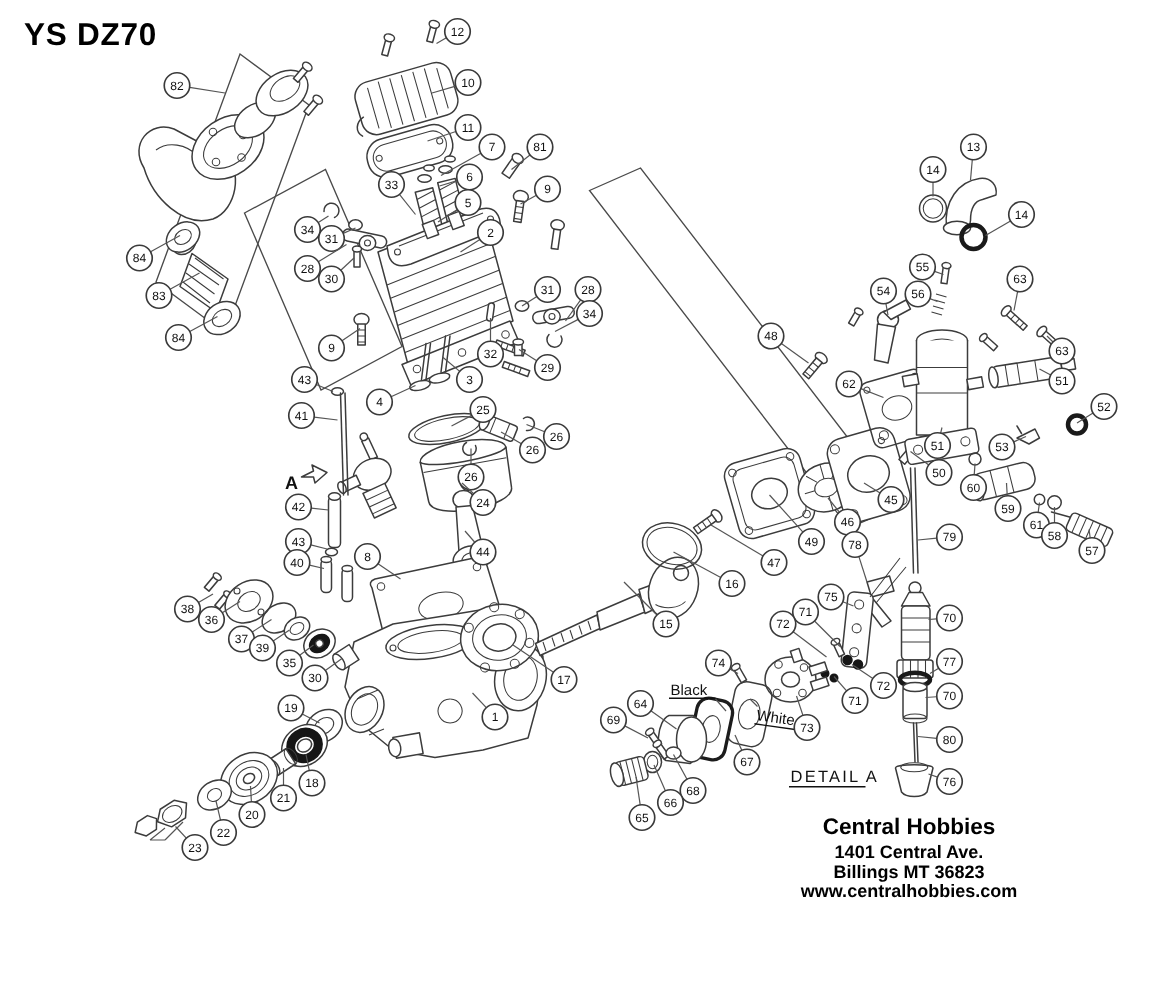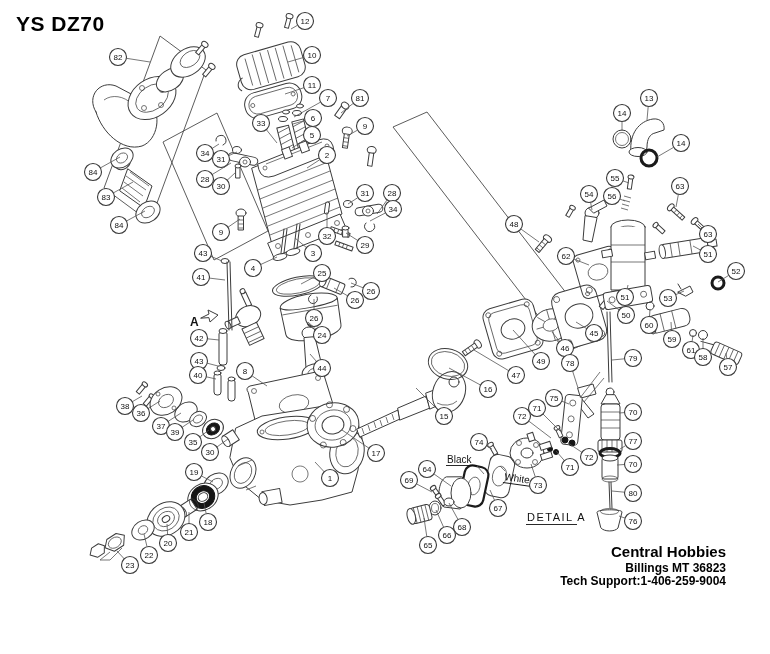--- a/index.html
+++ b/index.html
@@ -1,21 +1,21 @@
 <!DOCTYPE html>
 <html><head>
 <meta charset="utf-8">
 <style>
   html,body{margin:0;padding:0;background:#fff;}
   .page{position:relative;width:770px;height:654px;background:#fff;overflow:hidden;
         font-family:"Liberation Sans",sans-serif;}
   .title{position:absolute;left:16px;top:12px;font-size:21px;font-weight:bold;
          letter-spacing:.5px;color:#000;}
   svg.diagram{position:absolute;left:0;top:0;}
-  .address{position:absolute;left:486px;top:543px;width:240px;text-align:right;color:#000;}
+  .address{position:absolute;left:486px;top:543px;width:240px;text-align:center;color:#000;}
   .addr-name{font-size:15px;font-weight:bold;margin-bottom:2px;}
   .addr-line{font-size:12px;font-weight:bold;line-height:13.2px;}
   
   .part{fill:#ffffff;stroke:#3c3c3c;stroke-width:1;stroke-linejoin:round;stroke-linecap:round;}
   .nf{fill:none;stroke:#3c3c3c;stroke-width:1;stroke-linejoin:round;stroke-linecap:round;}
   .tn{fill:none;stroke:#3c3c3c;stroke-width:.7;}
   .dk{fill:#161616;stroke:#161616;}
   .thick{fill:none;stroke:#1a1a1a;stroke-width:3;}
   .box{fill:none;stroke:#4a4a4a;stroke-width:.9;stroke-linejoin:miter;}
   .co{fill:#fff;stroke:#3a3a3a;stroke-width:1.1;}
@@ -1034,16 +1034,17 @@
         <g>
           <line x1="426.8" y1="536.6" x2="424" y2="518" class="leader"></line>
           <circle cx="428" cy="545" r="8.5" class="co"></circle>
           <text x="428" y="547.8" class="cot">65</text>
         </g>
       </g>
   </svg>
 
   <div class="address">
     <div class="addr-name">Central Hobbies</div>
+    <div class="addr-line">1401 Central Ave.</div>
     <div class="addr-line">Billings MT 36823</div>
-    <div class="addr-line">Tech Support:1-406-259-9004</div>
+    <div class="addr-line">www.centralhobbies.com</div>
   </div>
 </div>
 
 </body></html>

